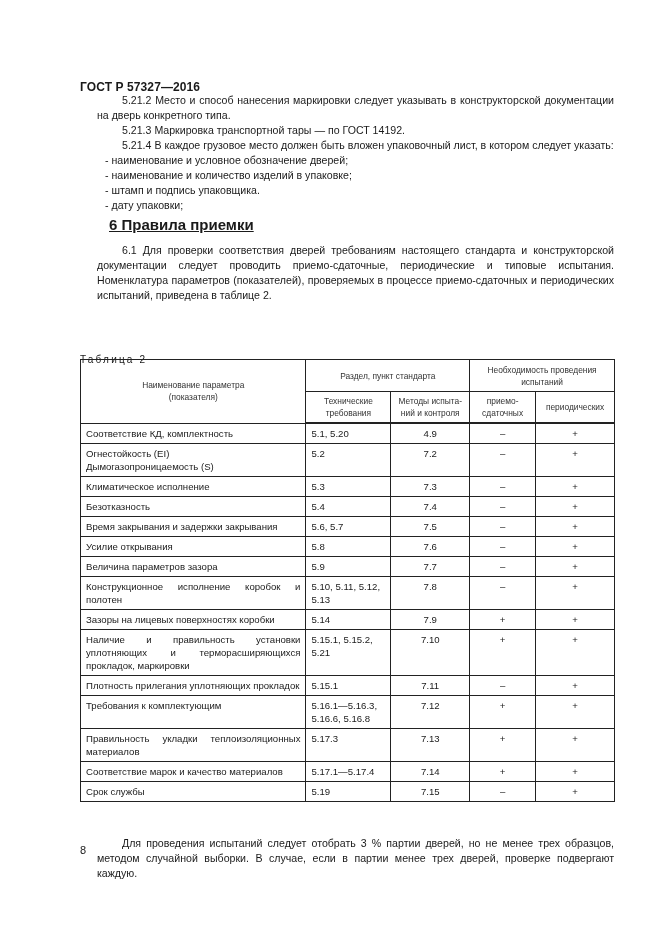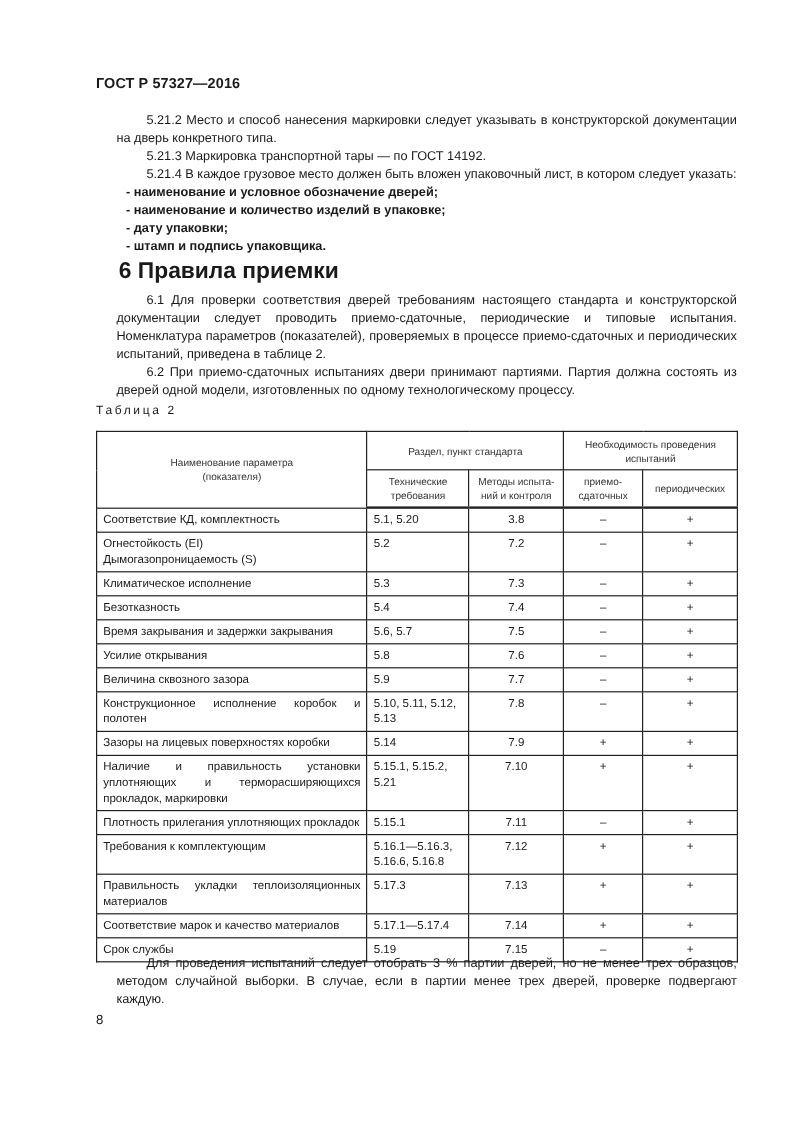--- a/index.html
+++ b/index.html
@@ -1,79 +1,78 @@
 <!DOCTYPE html>
 <html><head>
 <meta charset="utf-8">
 <style>
   html, body { margin: 0; padding: 0; background: #ffffff; }
   body {
     width: 661px; height: 935px; position: relative; overflow: hidden;
     font-family: "Liberation Sans", sans-serif; color: #1a1a1a;
   }
   .page-header {
-    position: absolute; left: 80px; top: 62px;
+    position: absolute; left: 80px; top: 80px;
     font-size: 12px; font-weight: bold; letter-spacing: 0.1px;
   }
   .body-text {
     position: absolute; left: 80px; width: 534px;
     font-size: 10.6px; line-height: 15px;
   }
   .body-text p { margin: 0; text-align: justify; }
   .body-text p.indent { text-indent: 25px; margin-left: 17px; }
-  .body-text p.list { padding-left: 25px; text-align: left; font-weight: bold; }
+  .body-text p.list { padding-left: 25px; text-align: left; }
   .block1 { top: 93px; }
   .section-title {
-    position: absolute; left: 99px; top: 216px;
-    font-size: 19px; font-weight: bold;
+    position: absolute; left: 109px; top: 216px;
+    font-size: 15px; font-weight: bold; text-decoration: underline;
   }
   .block2 { top: 243px; }
   .table-caption {
-    position: absolute; left: 80px; top: 337px;
+    position: absolute; left: 80px; top: 354px;
     font-size: 10px; letter-spacing: 2.2px;
   }
   table.spec {
     position: absolute; left: 80px; top: 359px; width: 535px;
     border-collapse: collapse; font-size: 9.6px;
   }
   table.spec th, table.spec td {
     border: 1px solid #222; vertical-align: top; padding: 3px 5px 3px 5px; line-height: 13px;
   }
   table.spec th {
     font-weight: normal; font-size: 8.4px; color: #333; text-align: center; vertical-align: middle;
     line-height: 12px; padding: 3px 3px;
   }
   table.spec thead tr:last-child th { border-bottom: 2px solid #222; }
   table.spec td.c { text-align: center; }
   table.spec td.name { text-align: justify; }
-  .footer-text { top: 796px; }
+  .footer-text { top: 836px; }
   .page-number {
     position: absolute; left: 80px; top: 844px; font-size: 11px;
   }
 </style>
 </head>
 <body>
 
 <div class="page-header">ГОСТ Р 57327—2016</div>
 
 <div class="body-text block1" id="intro">
     <p class="indent">5.21.2  Место и способ нанесения маркировки следует указывать в конструкторской документации на дверь конкретного типа.</p>
     <p class="indent">5.21.3  Маркировка транспортной тары — по ГОСТ 14192.</p>
     <p class="indent">5.21.4  В каждое грузовое место должен быть вложен упаковочный лист, в котором следует указать:</p>
     <p class="list">- наименование и условное обозначение дверей;</p>
     <p class="list">- наименование и количество изделий в упаковке;</p>
+    <p class="list">- штамп и подпись упаковщика.</p>
     <p class="list">- дату упаковки;</p>
-    <p class="list">- штамп и подпись упаковщика.</p>
   </div>
 
 <div class="section-title">6  Правила приемки</div>
 
 <div class="body-text block2">
   <p class="indent">6.1  Для проверки соответствия дверей требованиям настоящего стандарта и конструкторской документации следует проводить приемо-сдаточные, периодические и типовые испытания. Номенклатура параметров (показателей), проверяемых в процессе приемо-сдаточных и периодических испытаний, приведена в таблице 2.</p>
-  <p class="indent">6.2  При приемо-сдаточных испытаниях двери принимают партиями. Партия должна состоять из дверей одной модели, изготовленных по одному технологическому процессу.</p>
 </div>
 
 <div class="table-caption">Таблица 2</div>
 
 <table class="spec">
   <colgroup>
     <col style="width:226px">
       <col style="width:85px">
       <col style="width:79px">
       <col style="width:66px">
@@ -89,21 +88,21 @@
       <th style="padding:0 12px">Технические требования</th>
       <th>Методы испыта-ний и контроля</th>
       <th style="padding:0 8px">приемо-сдаточных</th>
       <th>периодических</th>
     </tr>
   </thead>
   <tbody id="table-body">
       <tr>
         <td class="name" style="white-space: pre-line;">Соответствие КД, комплектность</td>
         <td>5.1, 5.20</td>
-        <td class="c">3.8</td>
+        <td class="c">4.9</td>
         <td class="c">–</td>
         <td class="c">+</td>
       </tr>
       <tr>
         <td class="name" style="white-space: pre-line;">Огнестойкость (EI)
 Дымогазопроницаемость (S)</td>
         <td>5.2</td>
         <td class="c">7.2</td>
         <td class="c">–</td>
         <td class="c">+</td>
@@ -130,21 +129,21 @@
         <td class="c">+</td>
       </tr>
       <tr>
         <td class="name" style="white-space: pre-line;">Усилие открывания</td>
         <td>5.8</td>
         <td class="c">7.6</td>
         <td class="c">–</td>
         <td class="c">+</td>
       </tr>
       <tr>
-        <td class="name" style="white-space: pre-line;">Величина сквозного зазора</td>
+        <td class="name" style="white-space: pre-line;">Величина параметров зазора</td>
         <td>5.9</td>
         <td class="c">7.7</td>
         <td class="c">–</td>
         <td class="c">+</td>
       </tr>
       <tr>
         <td class="name" style="white-space: pre-line; margin-left: 43px;">Конструкционное исполнение коробок и полотен</td>
         <td>5.10, 5.11, 5.12, 5.13</td>
         <td class="c">7.8</td>
         <td class="c">–</td>

